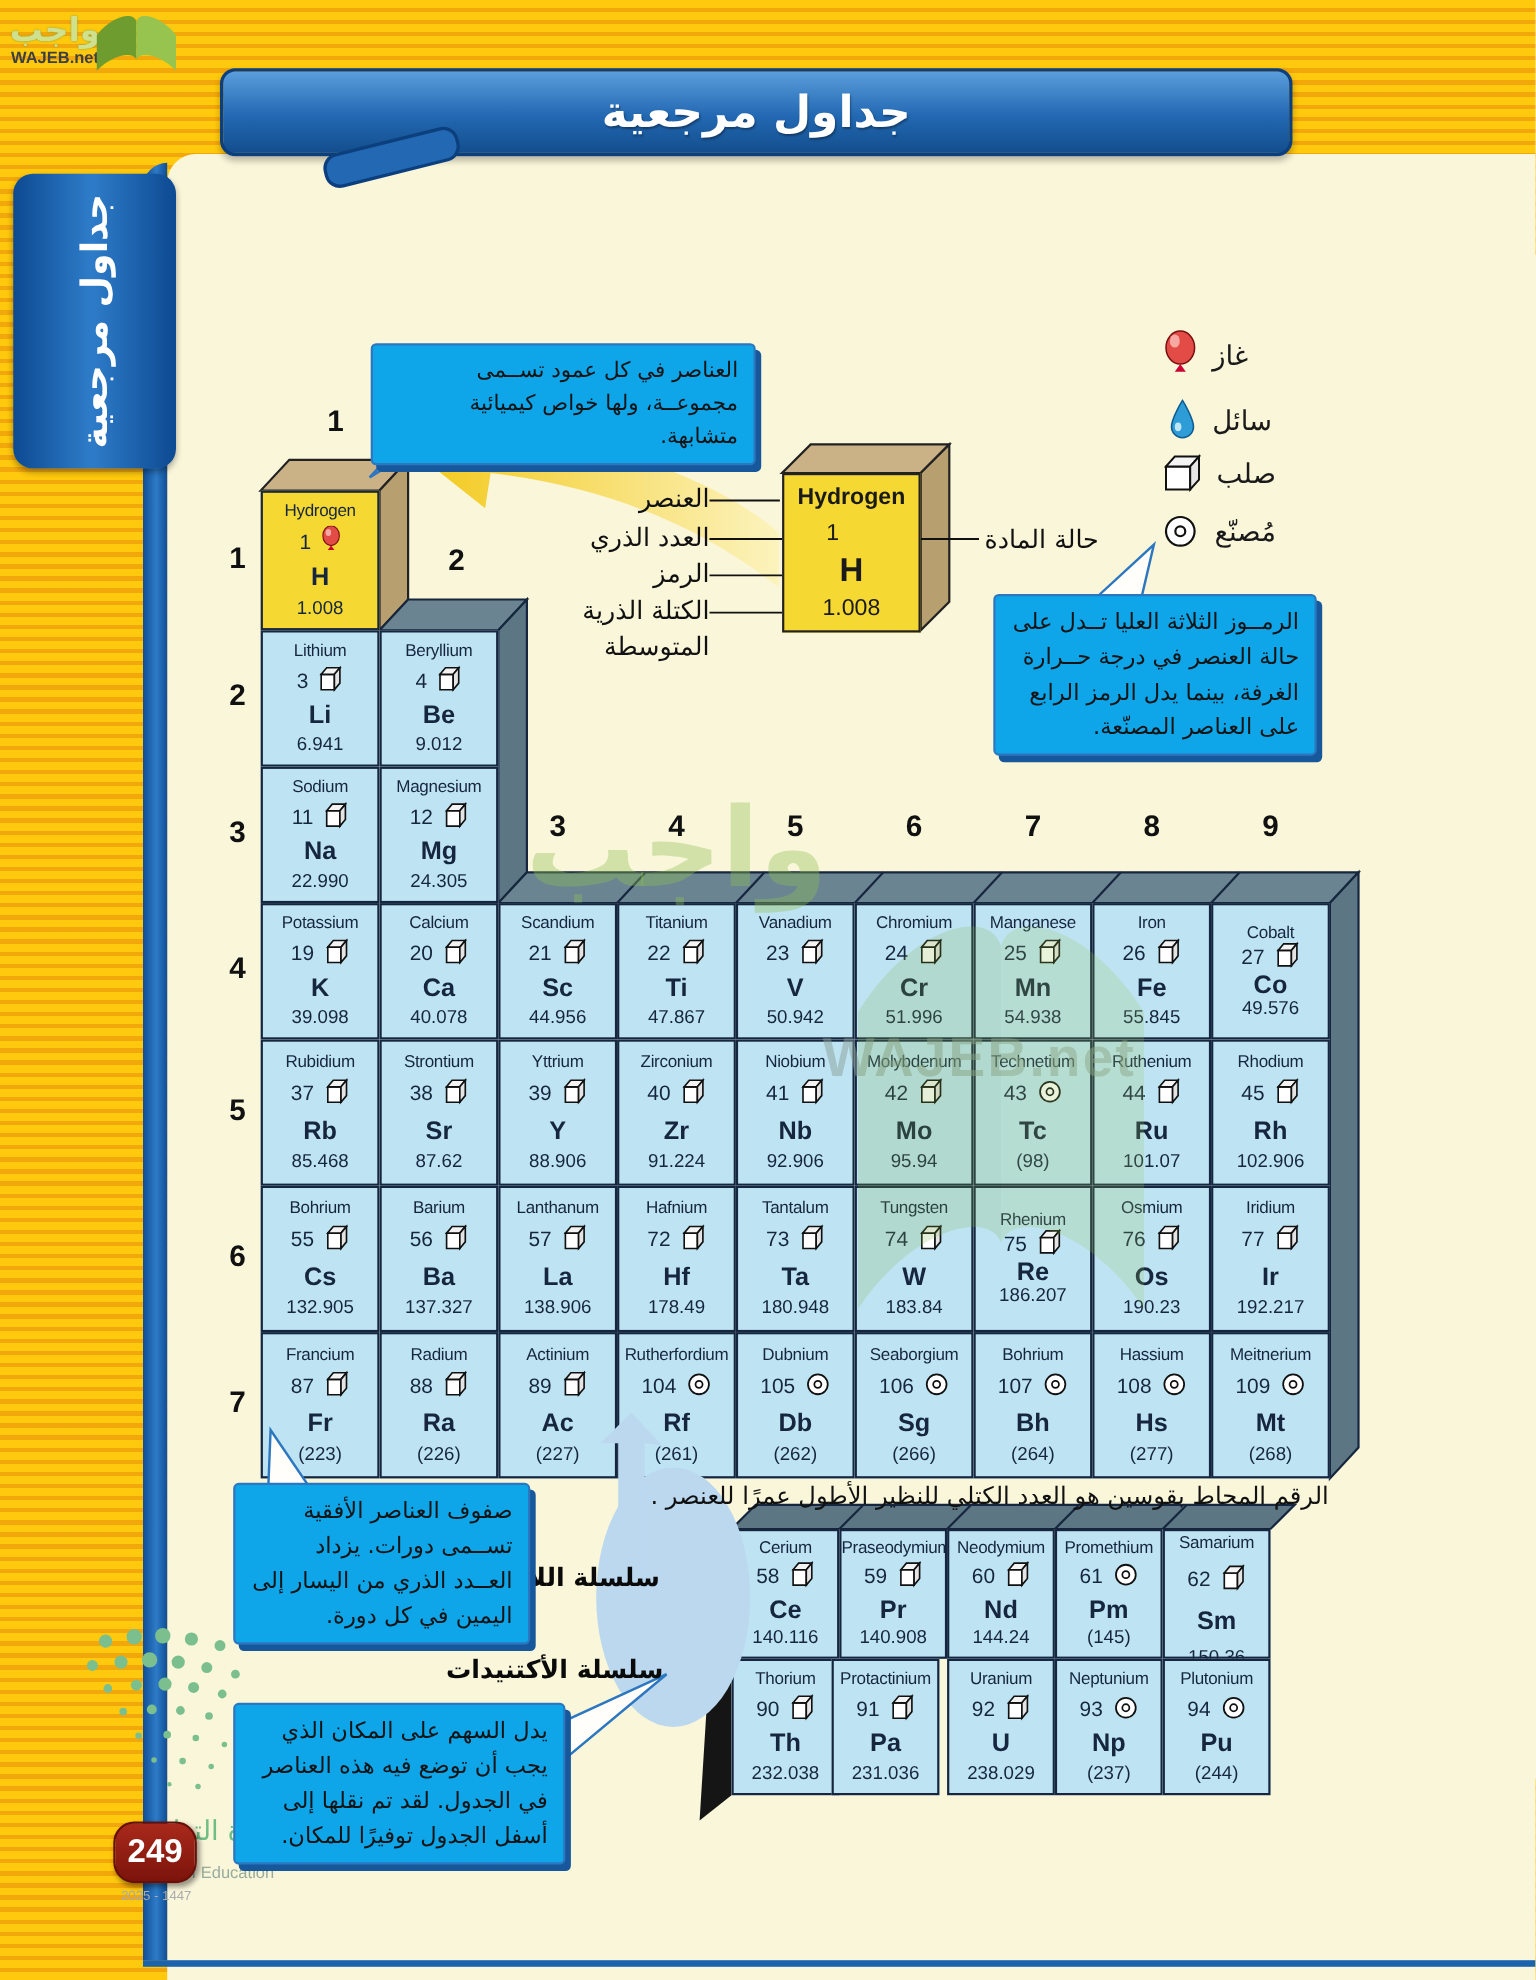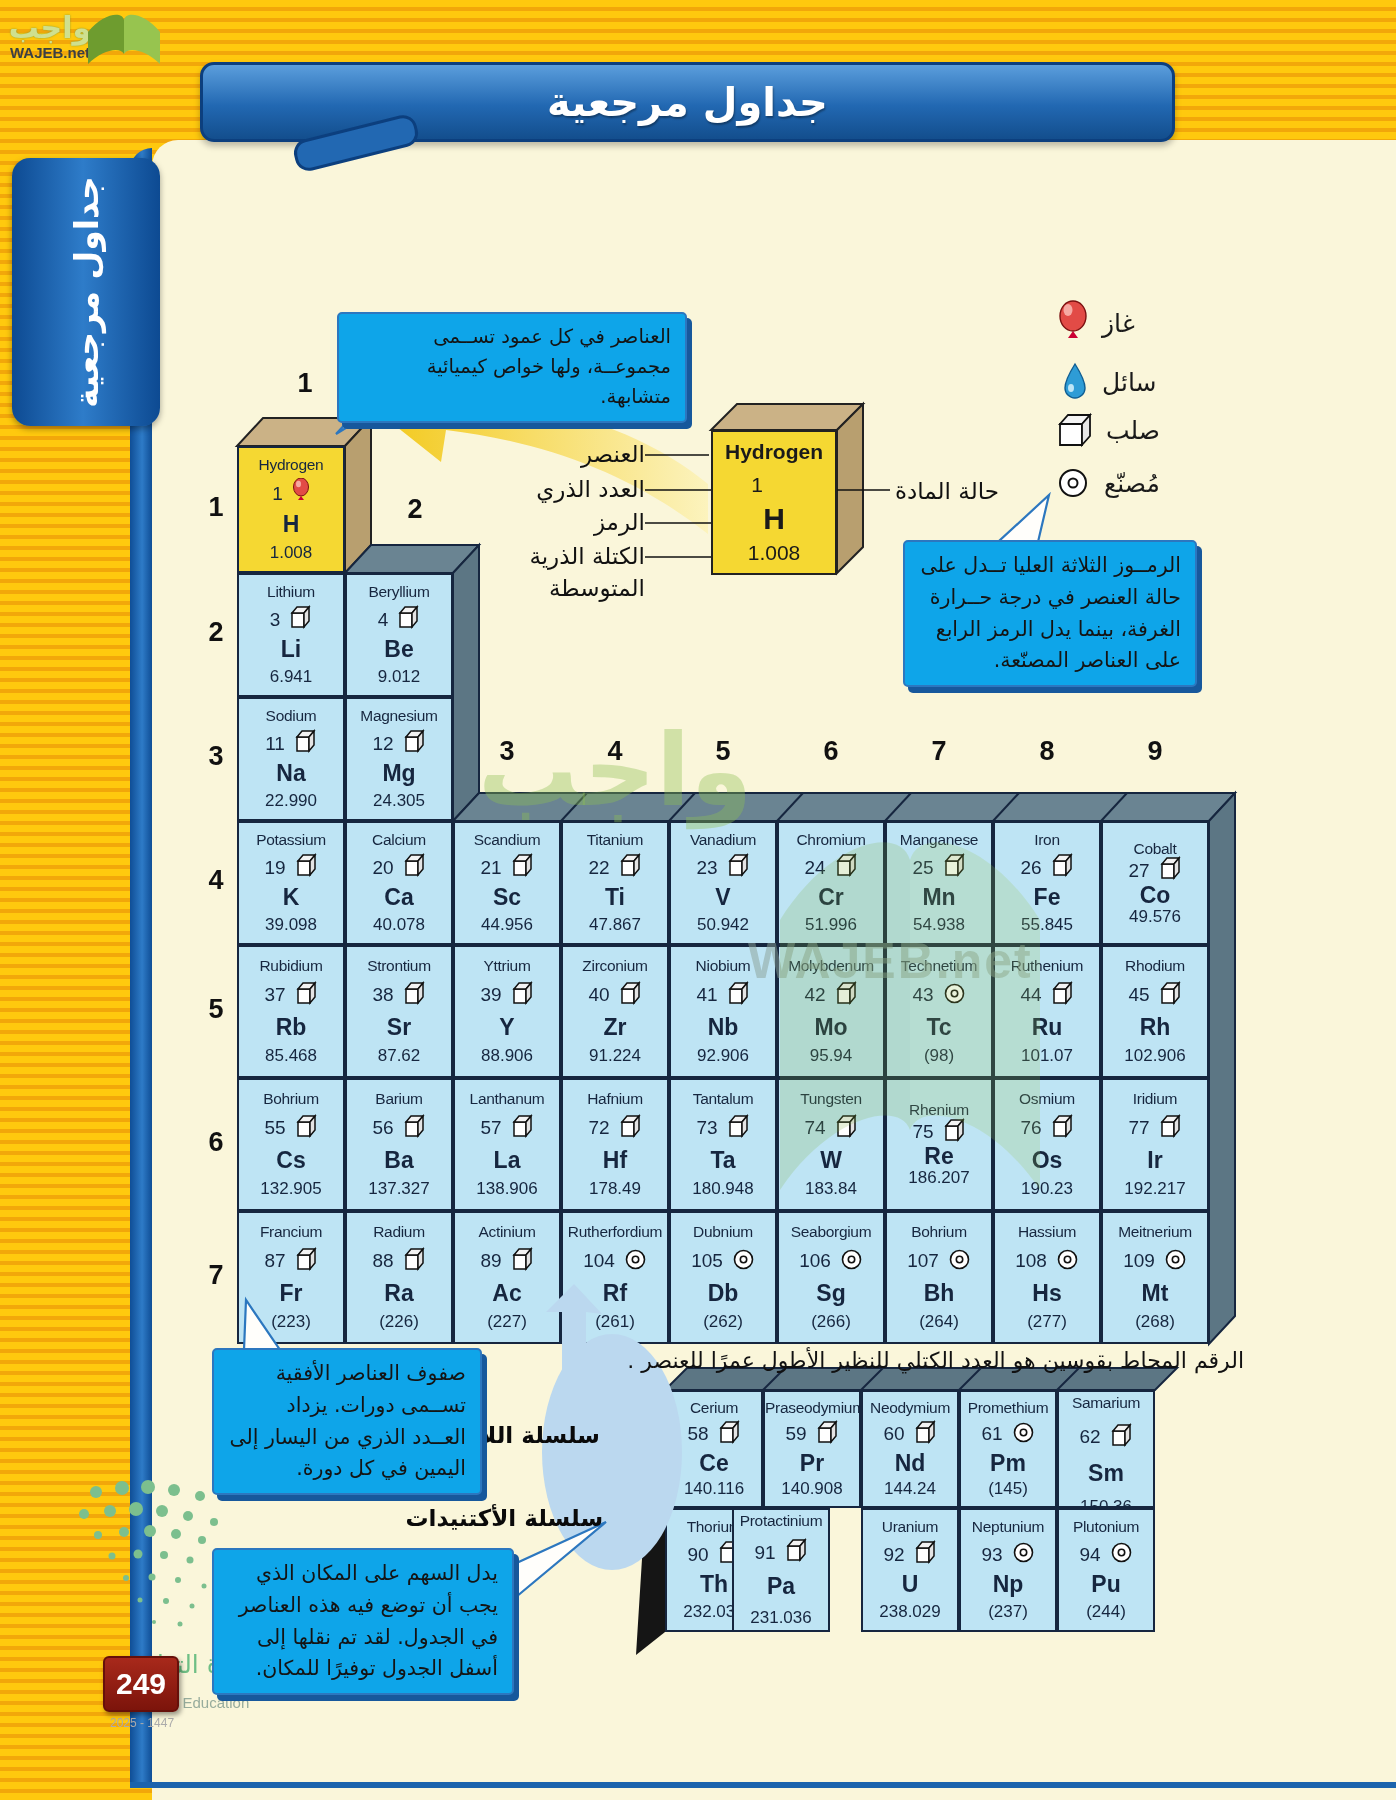--- a/index.html
+++ b/index.html
@@ -56,30 +56,30 @@
         box-sizing:border-box;z-index:6;display:flex;flex-direction:column;align-items:center;
         justify-content:space-evenly;font-family:"Liberation Sans",sans-serif;color:#1A1A1A;}
   .ex-front .xname{font-size:21px;font-weight:bold;}
   .ex-front .xnum{font-size:21px;position:relative;}
   .ex-front .xsym{font-size:30px;font-weight:bold;line-height:.9;}
   .ex-front .xmass{font-size:21px;}
   .ex-lab{position:absolute;direction:rtl;text-align:left;font-size:23px;color:#111;z-index:6;white-space:nowrap;}
   
   .series-lab{position:absolute;font-size:23px;font-weight:bold;color:#0A0A0A;z-index:6;white-space:nowrap;direction:rtl;}
   .iso-note{position:absolute;left:660px;top:1348px;width:548px;font-size:22px;color:#111;
-        direction:rtl;text-align:left;white-space:nowrap;z-index:6;margin-left:36px;}
+        direction:rtl;text-align:left;white-space:nowrap;z-index:6;}
   .wm-ar{left:478px;top:712px;font-size:100px;font-weight:bold;color:rgba(143,192,83,.38);z-index:5;pointer-events:none;}
   .wm-net{left:748px;top:932px;font-size:50px;font-weight:bold;letter-spacing:2px;
         color:rgba(138,160,150,.5);z-index:5;pointer-events:none;font-family:"Liberation Sans",sans-serif;}
   .wm-book{z-index:5;pointer-events:none;opacity:.20;}
   
   .ministry-ar{left:58px;top:1650px;width:205px;font-size:25px;color:#6FBF85;text-align:right;z-index:6;}
   .ministry-en{left:110px;top:1694px;font-size:15px;color:#97AC9C;z-index:6;font-family:"Liberation Sans",sans-serif;}
   .edition{left:110px;top:1716px;font-size:12px;color:#ABABAB;z-index:6;font-family:"Liberation Sans",sans-serif;}
-  .page-badge{left:103px;top:1656px;width:76px;height:56px;border-radius:6px;z-index:7;
+  .page-badge{left:103px;top:1656px;width:76px;height:56px;border-radius:19px;z-index:7;
         background:linear-gradient(180deg,#A8291B,#7C140B);border:2px solid #66100A;box-sizing:border-box;
         display:flex;align-items:center;justify-content:center;color:#fff;font-size:30px;font-weight:bold;
         box-shadow:2px 3px 5px rgba(0,0,0,.4);font-family:"Liberation Sans",sans-serif;}
   svg.layer{position:absolute;left:0;top:0;pointer-events:none;}
 </style>
 </head>
 <body>
 
 <div class="abs cream"></div>
 <div class="abs blue-bar"></div>
@@ -849,21 +849,21 @@
         <span class="enum">90</span>
         <span><svg width="23" height="25" viewBox="0 0 23 25">
             <polygon points="3,8 15,8 15,22 3,22" fill="#fff" stroke="#111" stroke-width="1.5"></polygon>
             <polygon points="3,8 8,2 20,2 15,8" fill="#F3F3F3" stroke="#111" stroke-width="1.5"></polygon>
             <polygon points="15,8 20,2 20,16 15,22" fill="#E4E4E4" stroke="#111" stroke-width="1.5"></polygon>
           </svg></span>
       </div>
       <div class="esym">Th</div>
       <div class="emass">232.038</div>
     </div>
-    <div class="cell" style="left: 732px; top: 1508px; width: 98px; height: 124px; justify-content: space-between;">
+    <div class="cell" style="left: 756px; top: 1508px; width: 98px; height: 124px;">
       <div class="ename">Protactinium</div>
       <div class="numline">
         <span class="enum">91</span>
         <span><svg width="23" height="25" viewBox="0 0 23 25">
             <polygon points="3,8 15,8 15,22 3,22" fill="#fff" stroke="#111" stroke-width="1.5"></polygon>
             <polygon points="3,8 8,2 20,2 15,8" fill="#F3F3F3" stroke="#111" stroke-width="1.5"></polygon>
             <polygon points="15,8 20,2 20,16 15,22" fill="#E4E4E4" stroke="#111" stroke-width="1.5"></polygon>
           </svg></span>
       </div>
       <div class="esym">Pa</div>

